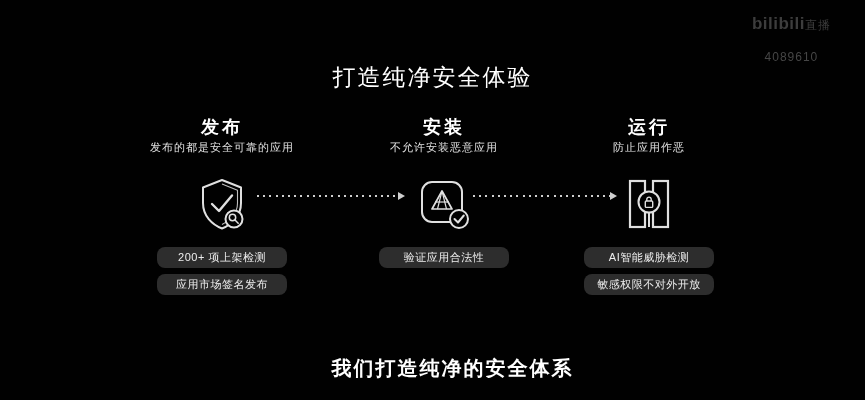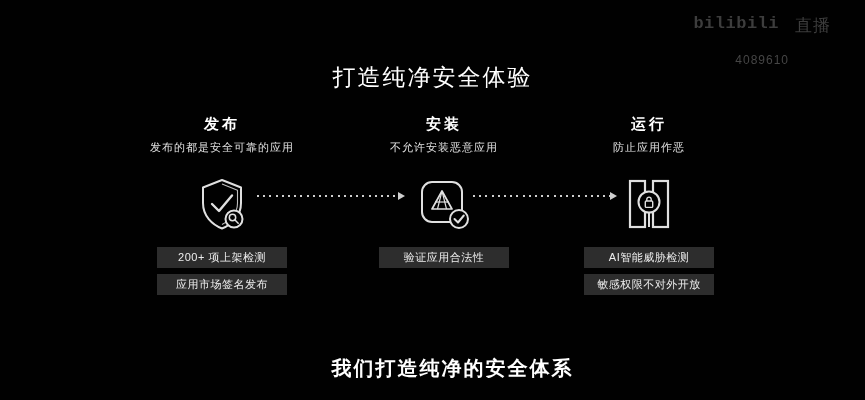--- a/index.html
+++ b/index.html
@@ -10,45 +10,45 @@
     color: #fff;
     overflow: hidden;
     position: relative;
   }
   .stage { position: absolute; inset: 0; background: #010101; }
 
   .watermark {
     position: absolute; top: 14px; right: 34px;
     text-align: center; color: #3d3d3d; user-select: none;
   }
-  .wm-logo-row { display: flex; align-items: flex-start; gap: 16px; justify-content: center; font-family: Liberation Mono, monospace; }
+  .wm-logo-row { display: flex; align-items: flex-end; gap: 0; justify-content: center; }
   .wm-logo { font-weight: bold; font-size: 17px; letter-spacing: 0.5px; color: #3d3d3d; }
-  .wm-suffix { font-size: 17px; color: #3d3d3d; letter-spacing: 1px; }
+  .wm-suffix { font-size: 12px; color: #3d3d3d; letter-spacing: 1px; }
   .wm-id { font-size: 12px; color: #464646; margin-top: 16px; letter-spacing: 1px; }
 
   .title {
     position: absolute; top: 62px; left: 0; width: 100%;
     text-align: center; font-size: 23px; font-weight: normal; letter-spacing: 2px;
   }
 
   .column { position: absolute; top: 115px; width: 180px; text-align: center; }
   .col-1 { left: 132px; }
   .col-2 { left: 354px; }
   .col-3 { left: 559px; }
 
-  .col-heading { font-size: 15px; font-weight: bold; letter-spacing: 3px; height: 17px; }
+  .col-heading { font-size: 18px; font-weight: bold; letter-spacing: 3px; height: 17px; }
   .col-subtitle { margin-top: 8px; font-size: 11px; color: #e2e2e2; letter-spacing: 1px; height: 13px; }
 
   .icon-wrap { margin-top: 23px; height: 57px; display: flex; align-items: center; justify-content: center; }
   .icon-wrap svg { display: block; }
 
   .tags { margin-top: 14px; display: flex; flex-direction: column; gap: 6px; align-items: center; }
   .tag {
     width: 130px; height: 21px; line-height: 21px;
-    background: #2d2d2d; border-radius: 0;
+    background: #2d2d2d; border-radius: 8px;
     font-size: 11px; color: #ededed; letter-spacing: 0.5px;
     white-space: nowrap; overflow: hidden;
   }
 
   .arrow {
     position: absolute; top: 195px; height: 2px;
     background-image: repeating-linear-gradient(90deg, #cfcfcf 0 2px, transparent 2px 6.2px);
   }
   .arrow-1 { left: 257px; width: 142px; }
   .arrow-2 { left: 473px; width: 138px; }

